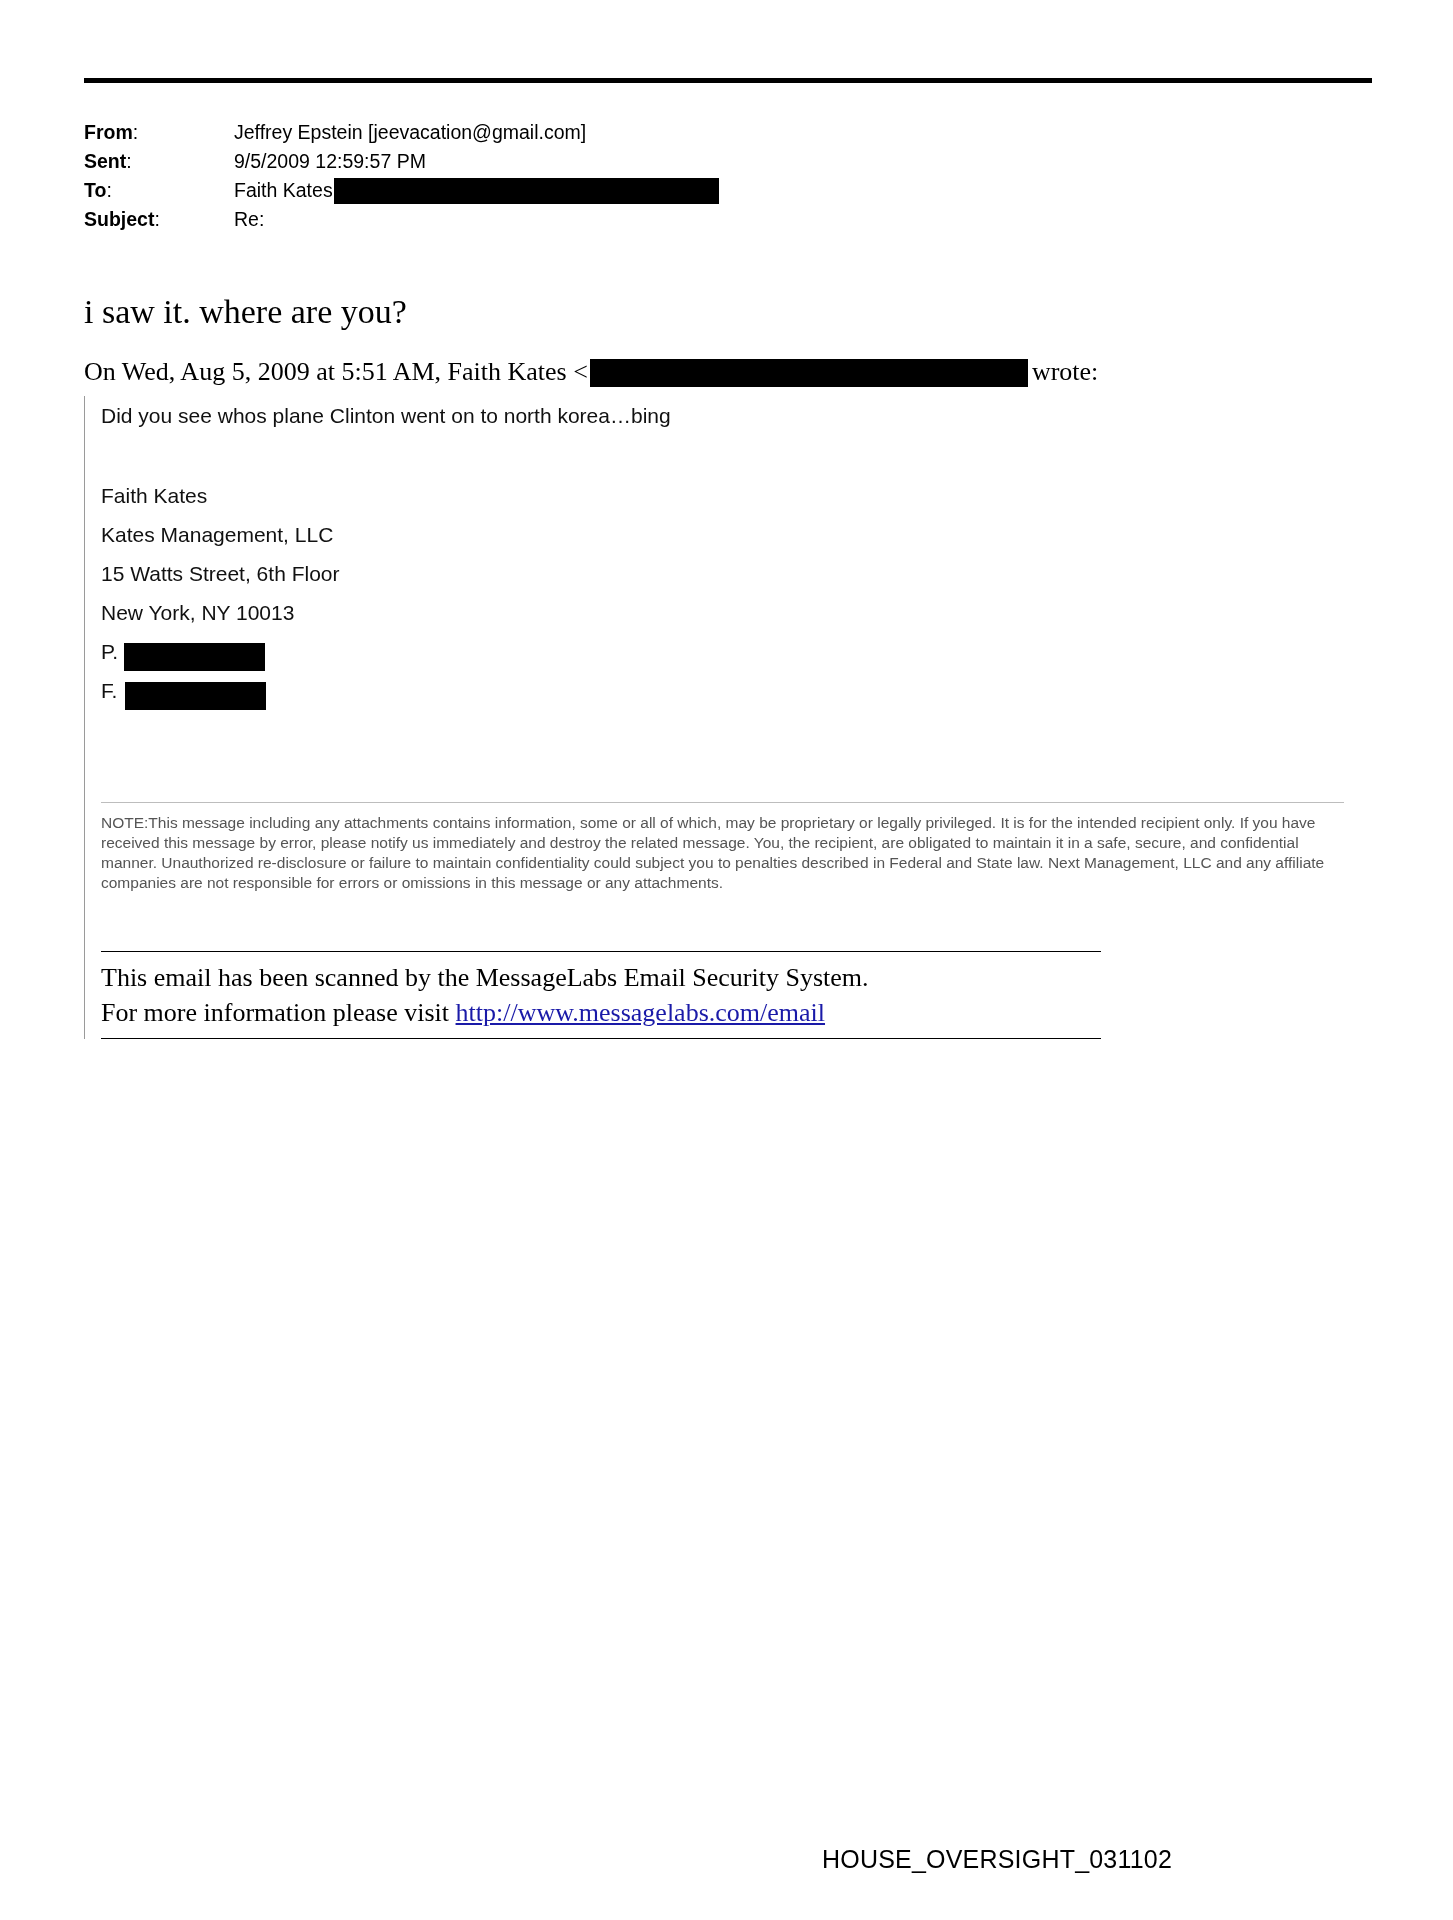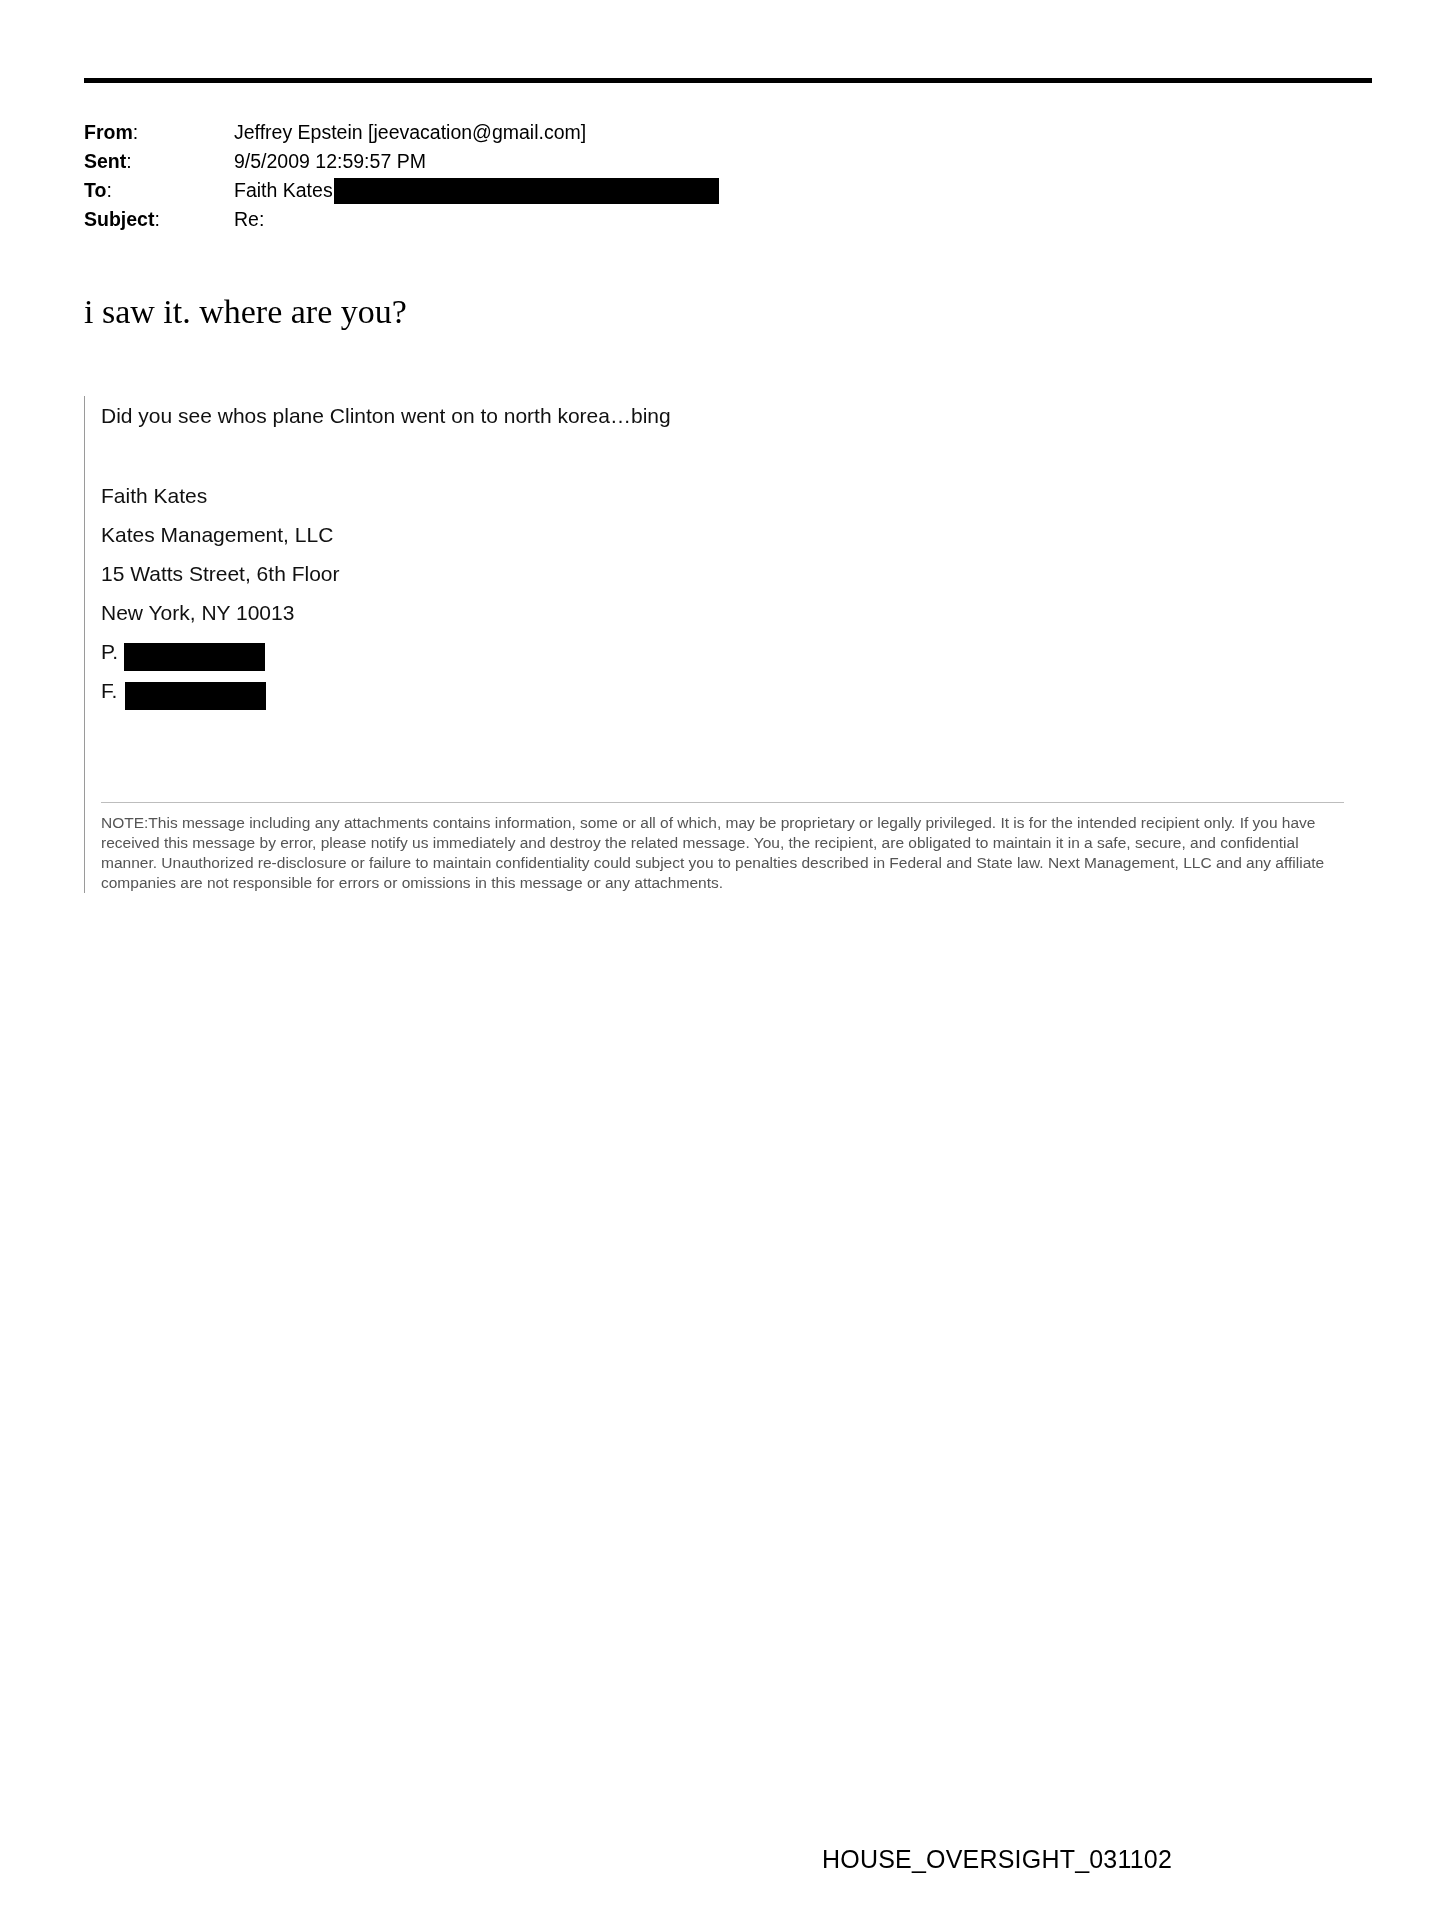--- a/index.html
+++ b/index.html
@@ -205,35 +205,48 @@
       <div class="hdr-value"><span>Faith Kates</span><span class="redact redact-to"></span></div>
     </div>
     <div class="hdr-row">
       <div class="hdr-label"><span>Subject</span><span class="colon">:</span></div>
       <div class="hdr-value">Re:</div>
     </div>
   </div>
 
   <div class="body-line" id="reply-text">i saw it. where are you?</div>
 
+  <div class="quote-header">
+    <span>On Wed, Aug 5, 2009 at 5:51 AM, Faith Kates &lt;</span>
+    <span class="redact redact-email"></span>
+    <span>wrote:</span>
+  </div>
 
   <div class="quoted">
     <p class="q-text">Did you see whos plane Clinton went on to north korea…bing</p>
 
     <div class="sig">
       <div>Faith Kates</div>
       <div>Kates Management, LLC</div>
       <div>15 Watts Street, 6th Floor</div>
       <div>New York, NY 10013</div>
       <div><span>P.</span><span class="redact redact-phone"></span></div>
       <div><span>F.</span><span class="redact redact-fax"></span></div>
     </div>
 
     <div class="sig-gap"></div>
 
     <div class="hr-thin"></div>
     <div class="note">NOTE:This message including any attachments contains information, some or all of which, may be proprietary or legally privileged. It is for the intended recipient only. If you have received this message by error, please notify us immediately and destroy the related message. You, the recipient, are obligated to maintain it in a safe, secure, and confidential manner. Unauthorized re-disclosure or failure to maintain confidentiality could subject you to penalties described in Federal and State law. Next Management, LLC and any affiliate companies are not responsible for errors or omissions in this message or any attachments.</div>
 
+    <div class="ml-block">
+      <div class="ml-rule"></div>
+      <div class="ml-text">
+        <div>This email has been scanned by the MessageLabs Email Security System.</div>
+        <div><span>For more information please visit </span><a class="ml-link" href="#">http://www.messagelabs.com/email</a></div>
+      </div>
+      <div class="ml-rule"></div>
+    </div>
   </div>
 
   <div class="footer-id">HOUSE_OVERSIGHT_031102</div>
 
 </div>
 
 </body></html>

